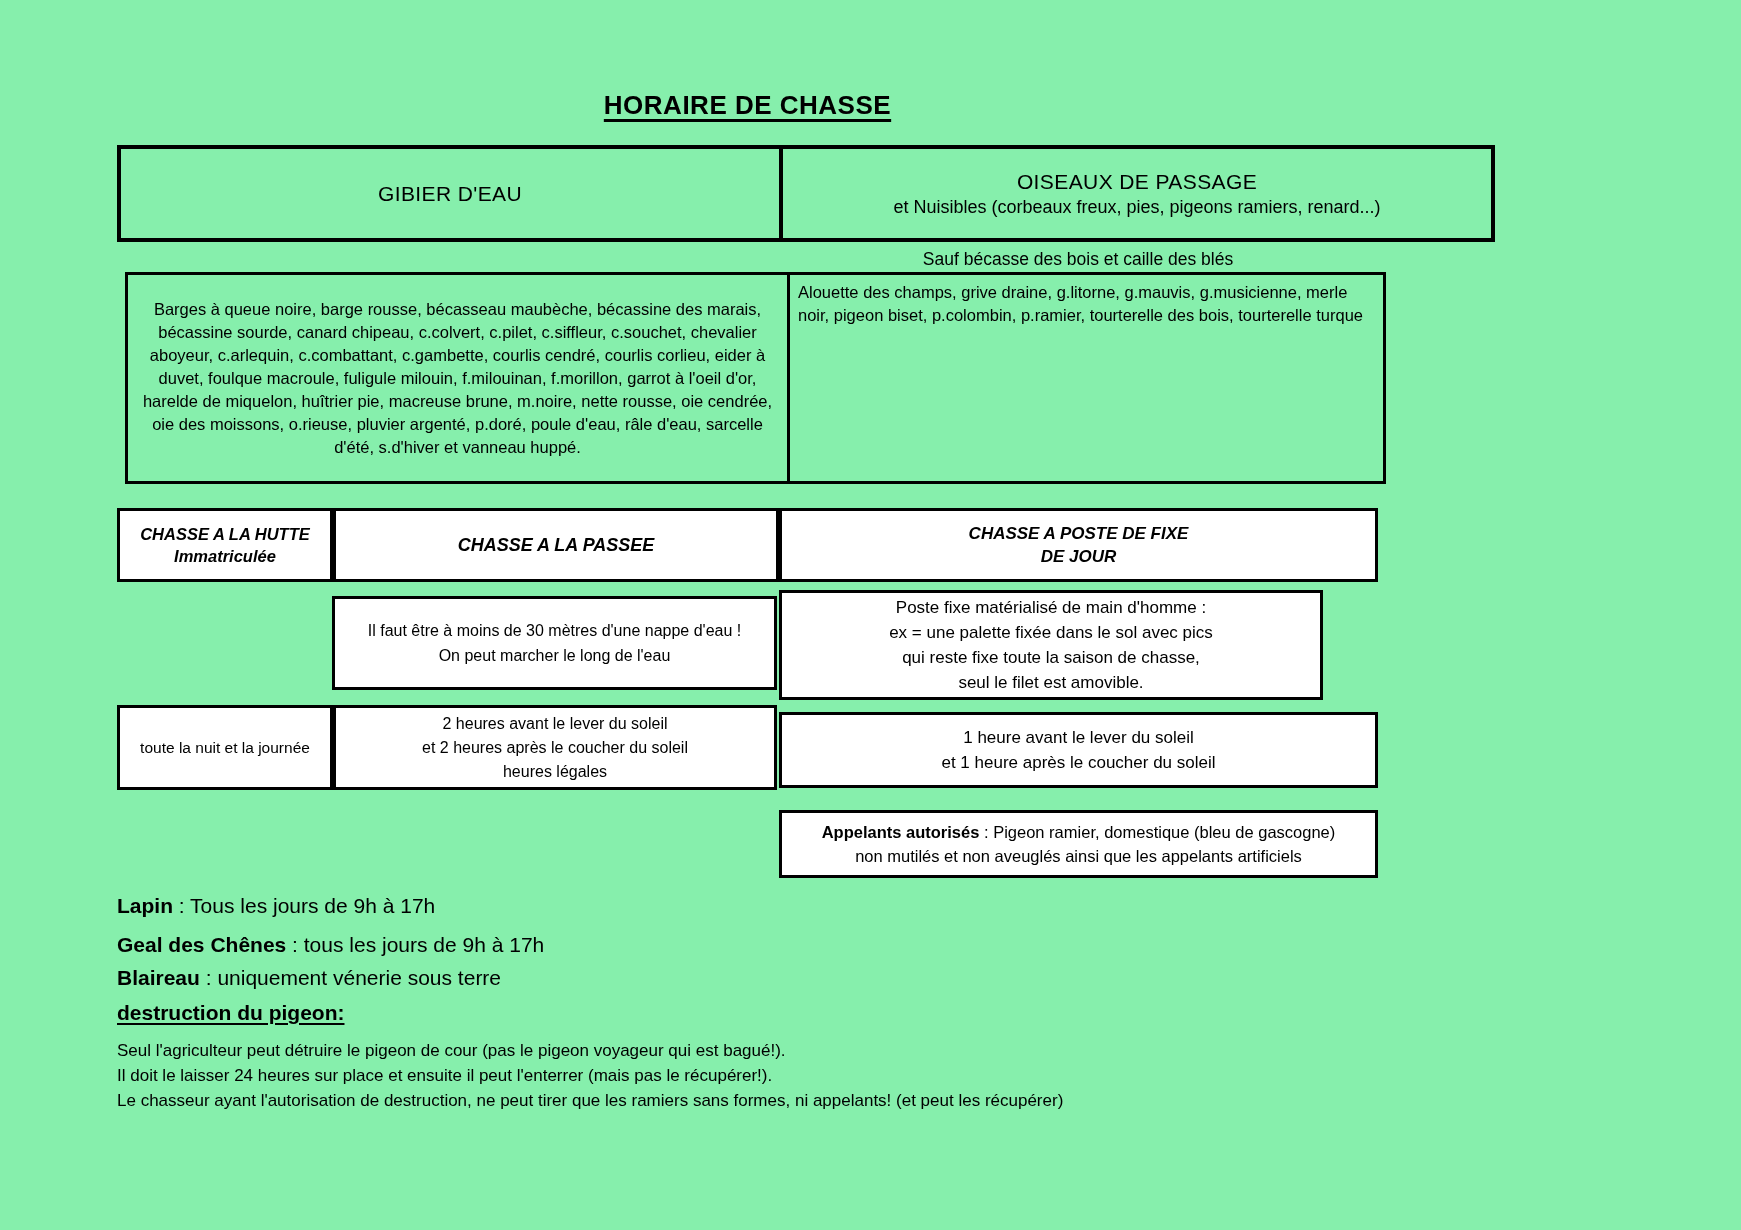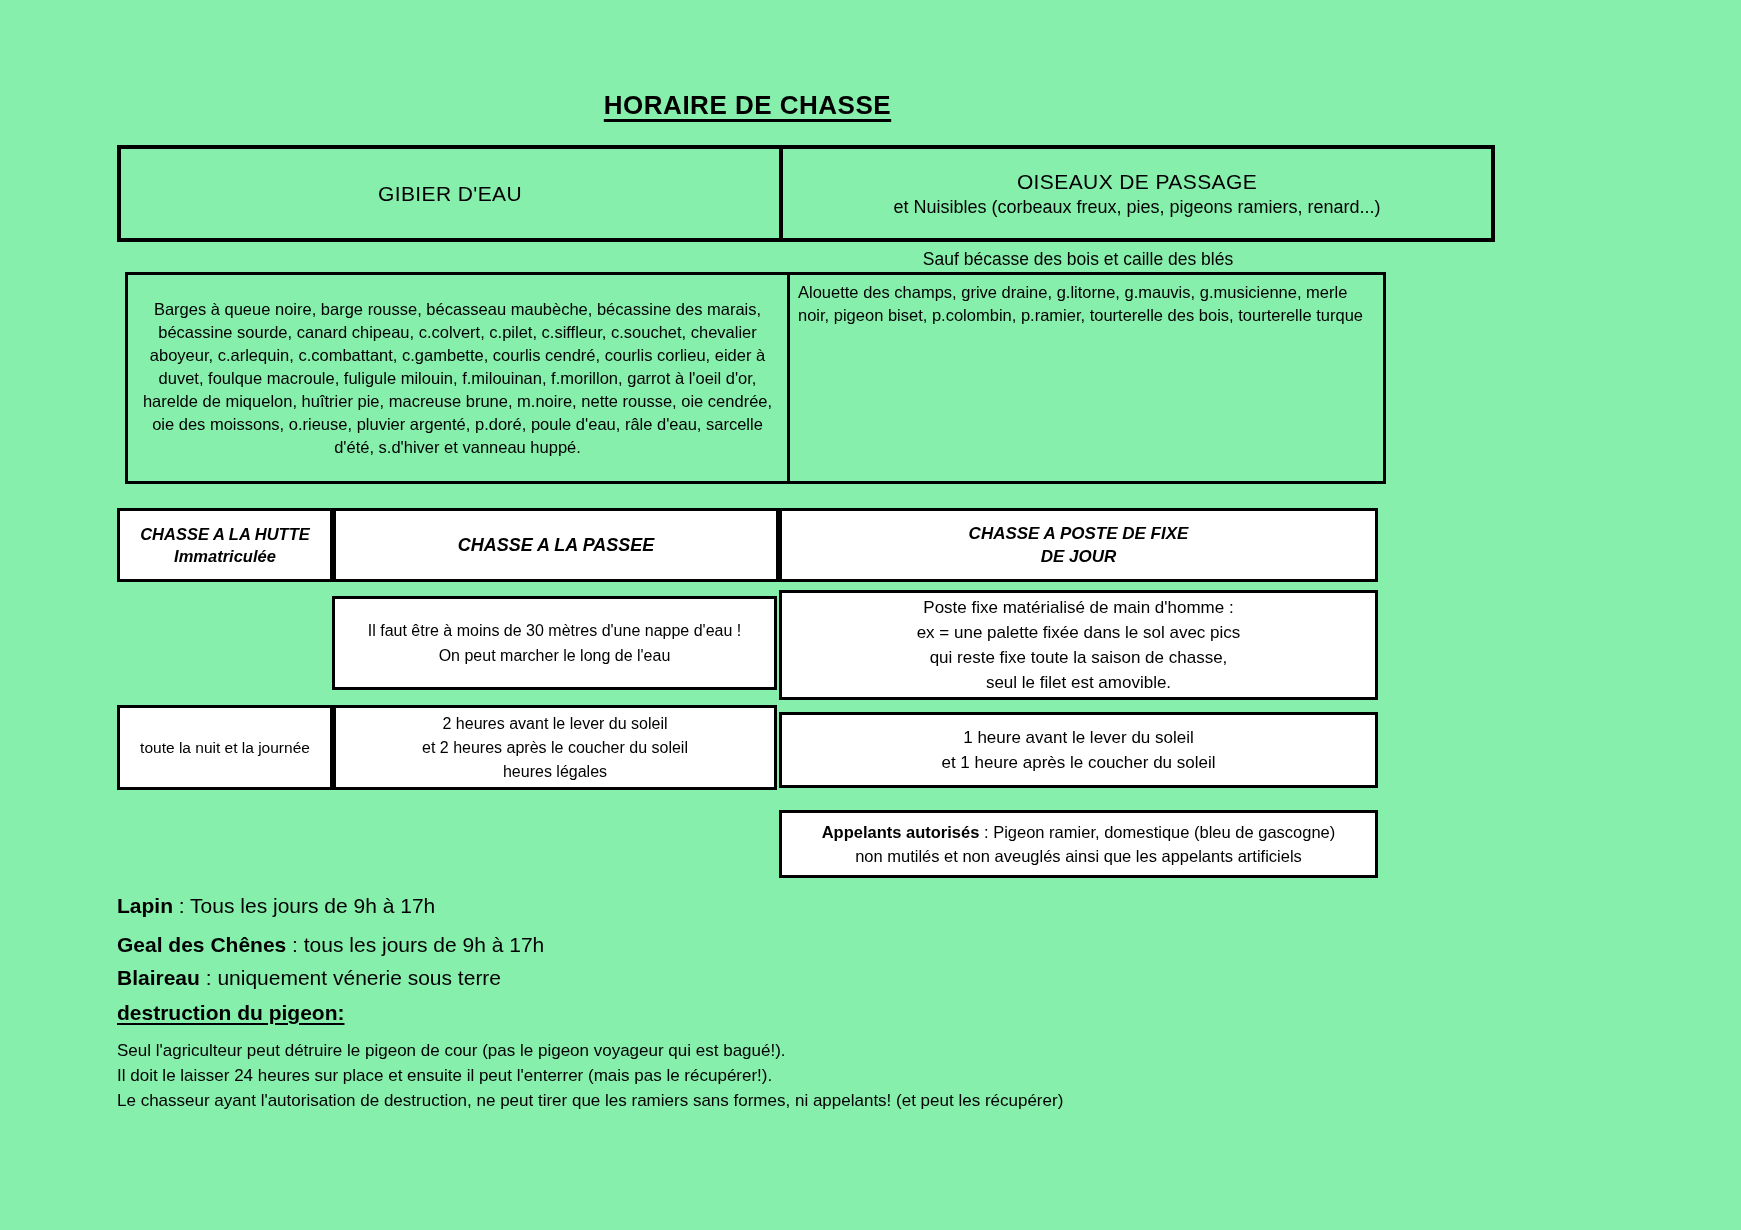--- a/index.html
+++ b/index.html
@@ -31,21 +31,21 @@
               text-align:left; padding:6px 12px 6px 8px; font-size:16.5px; line-height:23px; }
 
   .box { border:3px solid #000; display:flex; align-items:center; justify-content:center;
          text-align:center; background:#fff; }
   .mode { font-weight:bold; font-style:italic; }
   .hdr-a { left:117px; top:508px; width:216px; height:74px; font-size:16.5px; line-height:22px; }
   .hdr-b { left:333px; top:508px; width:446px; height:74px; font-size:18px; }
   .hdr-c { left:779px; top:508px; width:599px; height:74px; font-size:17px; line-height:23px; }
 
   .rule-passee { left:332px; top:596px; width:445px; height:94px; font-size:16px; line-height:25px; }
-  .rule-poste  { left:779px; top:590px; width:599px; height:110px; font-size:17px; line-height:25px; }
+  .rule-poste  { left:779px; top:590px; width:544px; height:110px; font-size:17px; line-height:25px; }
 
   .hours-hutte  { left:117px; top:705px; width:216px; height:85px; font-size:15.5px; padding:16px; }
   .hours-passee { left:333px; top:705px; width:444px; height:85px; font-size:16px; line-height:24px; }
   .hours-poste  { left:779px; top:712px; width:599px; height:76px; font-size:17px; line-height:25px; }
 
   .appelants { left:779px; top:810px; width:599px; height:68px; font-size:16.5px; line-height:24px; }
 
   .note { left:117px; font-size:21px; }
   .destr-title { font-weight:bold; text-decoration:underline; text-decoration-thickness:2px;
                  text-underline-offset:3px; }

